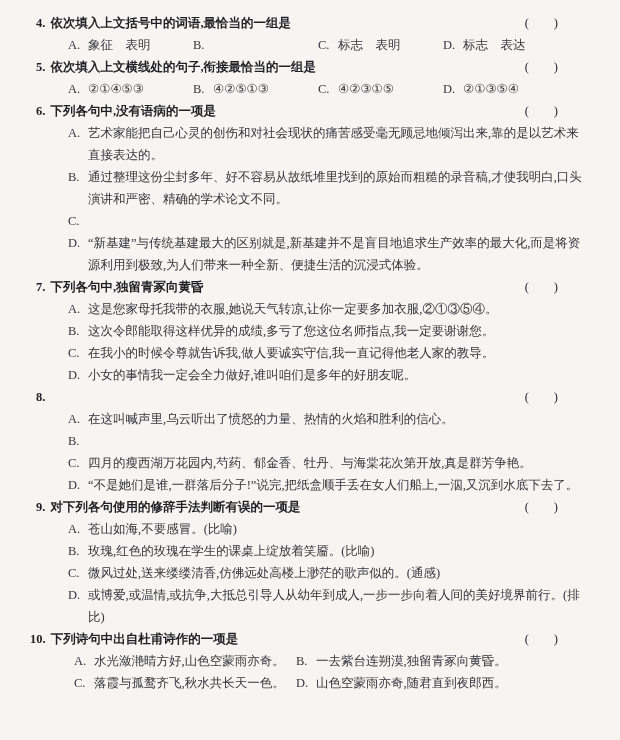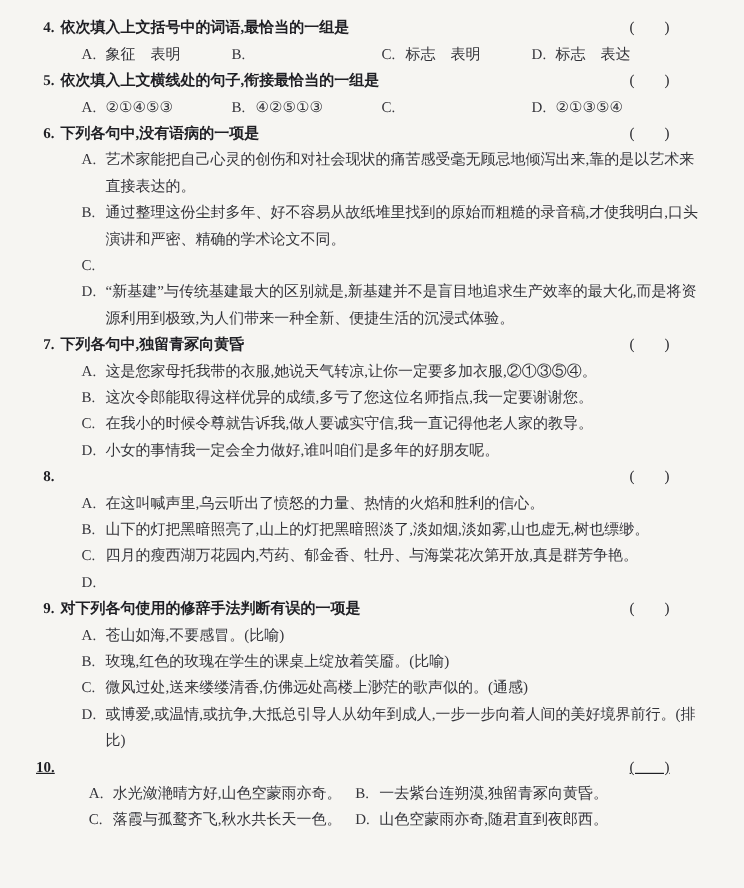--- a/index.html
+++ b/index.html
@@ -14,21 +14,21 @@
   }
   .page{padding-top:12px;}
   .q{margin:0;}
   .stem-row{
     display:flex;
     padding-left:36px;
     padding-right:62px;
     color:#1f1f24;
     font-weight:600;
   }
-  .q10 .stem-row{padding-left:30px;text-decoration:underline;}
+  .q10 .stem-row{padding-left:30px;}
   .qnum{flex:0 0 auto;margin-right:5px;}
   .stem{flex:0 1 auto;}
   .bracket{
     margin-left:auto;
     white-space:pre;
     font-weight:500;
     color:#2a2a2f;
   }
   .opt-line{
     display:flex;
@@ -77,21 +77,21 @@
 
   <div class="q">
     <div class="stem-row">
       <span class="qnum">5.</span>
       <span class="stem">依次填入上文横线处的句子,衔接最恰当的一组是</span>
       <span class="bracket">(        )</span>
     </div>
     <div class="opts-inline">
       <span class="cell"><span class="olabel">A.</span><span class="otext">②①④⑤③</span></span>
       <span class="cell"><span class="olabel">B.</span><span class="otext">④②⑤①③</span></span>
-      <span class="cell"><span class="olabel">C.</span></span>
+      <span class="cell"><span class="olabel">C.</span><span class="otext">④②③①⑤</span></span>
       <span class="cell"><span class="olabel">D.</span><span class="otext">②①③⑤④</span></span>
     </div>
   </div>
 
   <div class="q">
     <div class="stem-row">
       <span class="qnum">6.</span>
       <span class="stem">下列各句中,没有语病的一项是</span>
       <span class="bracket">(        )</span>
     </div>
@@ -140,28 +140,28 @@
     <div class="stem-row">
       <span class="qnum">8.</span>
       <span class="bracket">(        )</span>
     </div>
     <div class="opt-line">
         <span class="olabel">A.</span>
         <span class="otext">在这叫喊声里,乌云听出了愤怒的力量、热情的火焰和胜利的信心。</span>
       </div>
     <div class="opt-line">
         <span class="olabel">B.</span>
-        <span class="otext">山下的灯把黑暗照亮了,山上的灯把黑暗照淡了,淡如烟,淡如雾,山也虚无,树也缥缈。</span>
       </div>
     <div class="opt-line">
         <span class="olabel">C.</span>
         <span class="otext">四月的瘦西湖万花园内,芍药、郁金香、牡丹、与海棠花次第开放,真是群芳争艳。</span>
       </div>
     <div class="opt-line">
         <span class="olabel">D.</span>
+        <span class="otext">“不是她们是谁,一群落后分子!”说完,把纸盒顺手丢在女人们船上,一泅,又沉到水底下去了。</span>
       </div>
   </div>
 
   <div class="q">
     <div class="stem-row">
       <span class="qnum">9.</span>
       <span class="stem">对下列各句使用的修辞手法判断有误的一项是</span>
       <span class="bracket">(        )</span>
     </div>
     <div class="opt-line">
@@ -178,20 +178,21 @@
       </div>
     <div class="opt-line">
         <span class="olabel">D.</span>
         <span class="otext">或博爱,或温情,或抗争,大抵总引导人从幼年到成人,一步一步向着人间的美好境界前行。(排比)</span>
       </div>
   </div>
 
   <div class="q q10">
     <div class="stem-row">
       <span class="qnum">10.</span>
+      <span class="stem">下列诗句中出自杜甫诗作的一项是</span>
       <span class="bracket">(        )</span>
     </div>
     <div class="opts-grid">
       <span class="cell">
           <span class="olabel">A.</span>
           <span class="otext">水光潋滟晴方好,山色空蒙雨亦奇。</span>
         </span>
       <span class="cell">
           <span class="olabel">B.</span>
           <span class="otext">一去紫台连朔漠,独留青冢向黄昏。</span>

